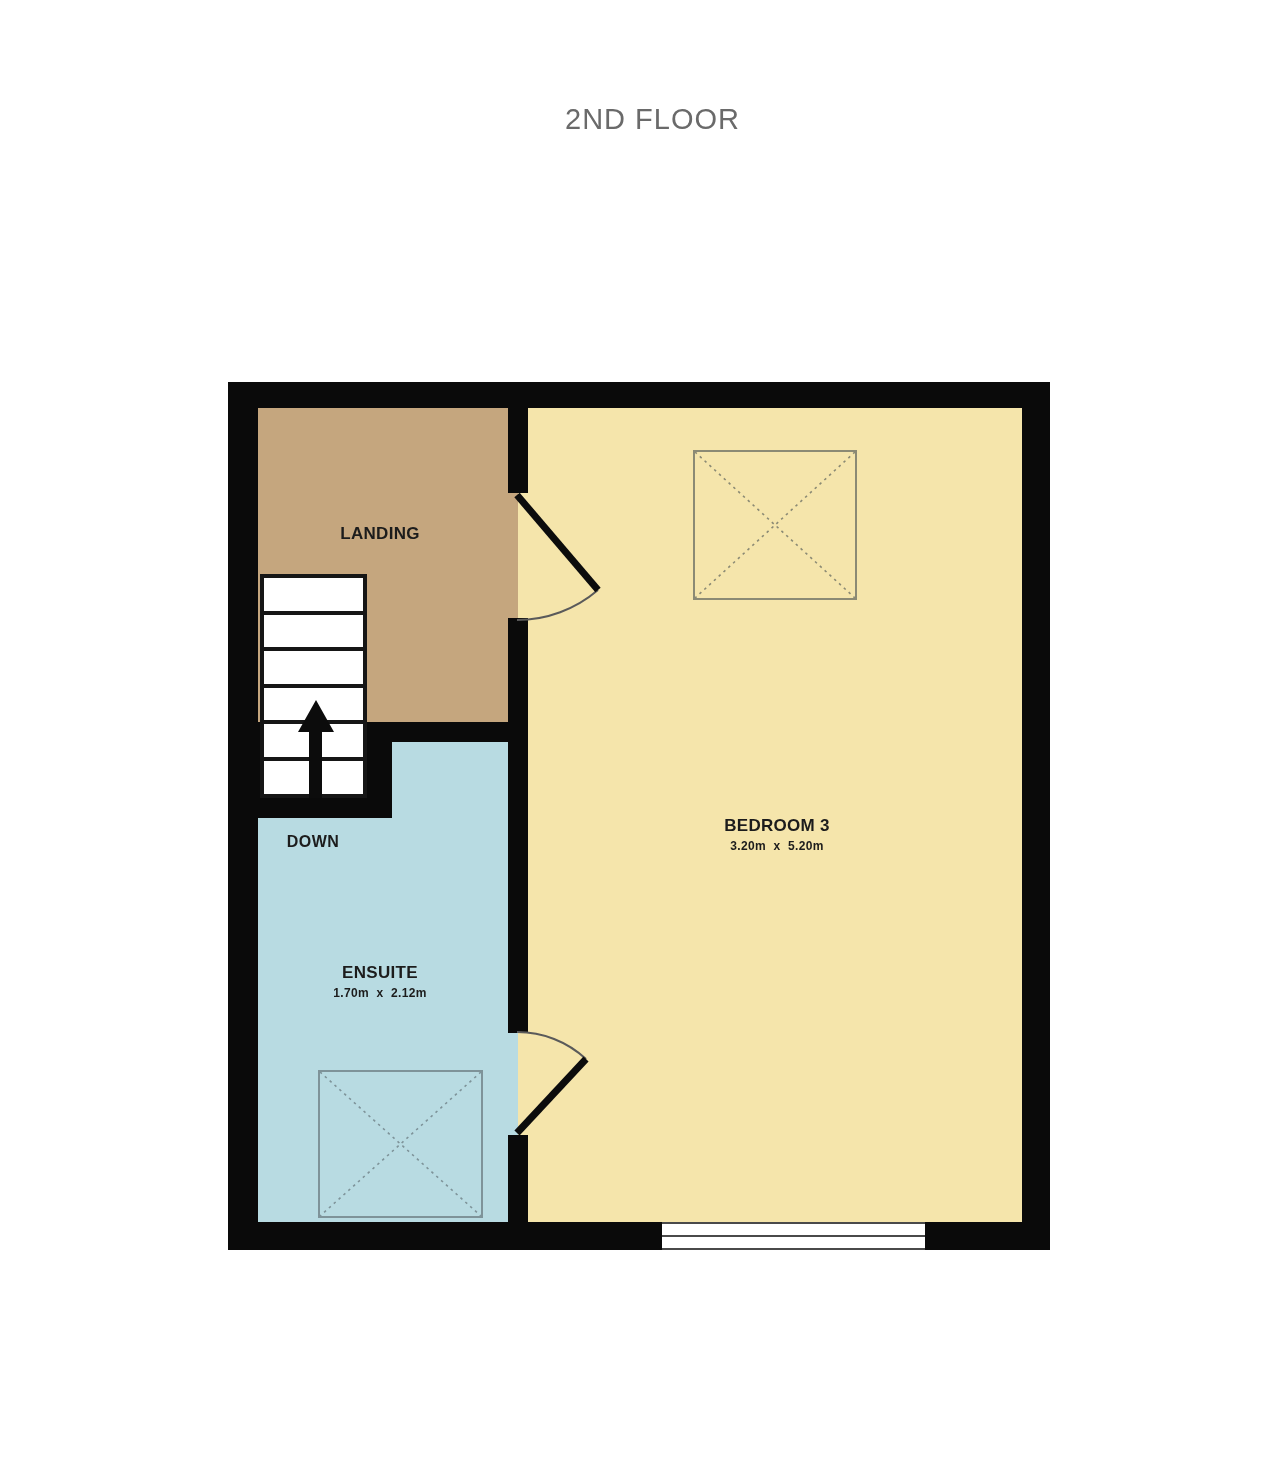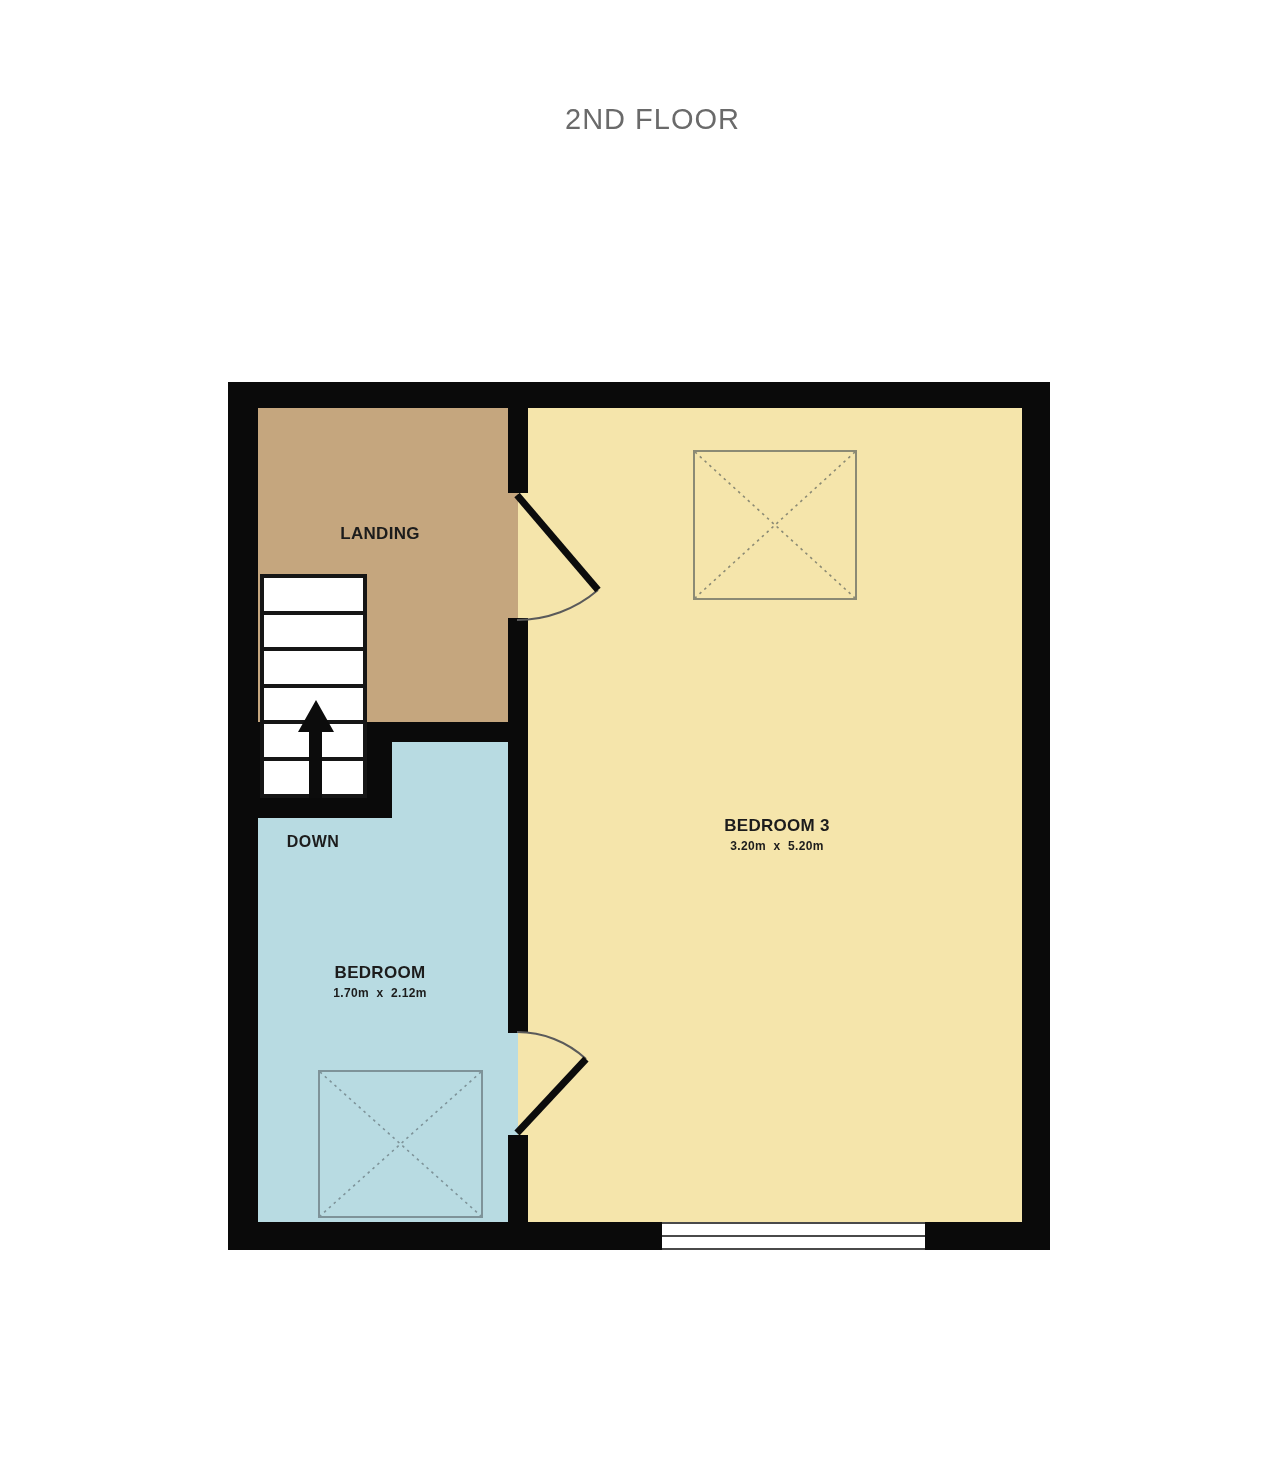--- a/index.html
+++ b/index.html
@@ -119,18 +119,18 @@
       <line x1="289" y1="751" x2="358" y2="677" stroke="#0c0c0c" stroke-width="7"></line>
     </g>
   </svg>
 
   <div class="lbl lbl-landing">LANDING</div>
   <div class="lbl lbl-bedroom">
     <div>BEDROOM 3</div>
     <div class="dims">3.20m x 5.20m</div>
   </div>
   <div class="lbl lbl-ensuite">
-    <div>BEDROOM</div>
+    <div>ENSUITE</div>
     <div class="dims">1.70m x 2.12m</div>
   </div>
   <div class="lbl lbl-down">DOWN</div>
 
 </div>
 
 </body></html>

